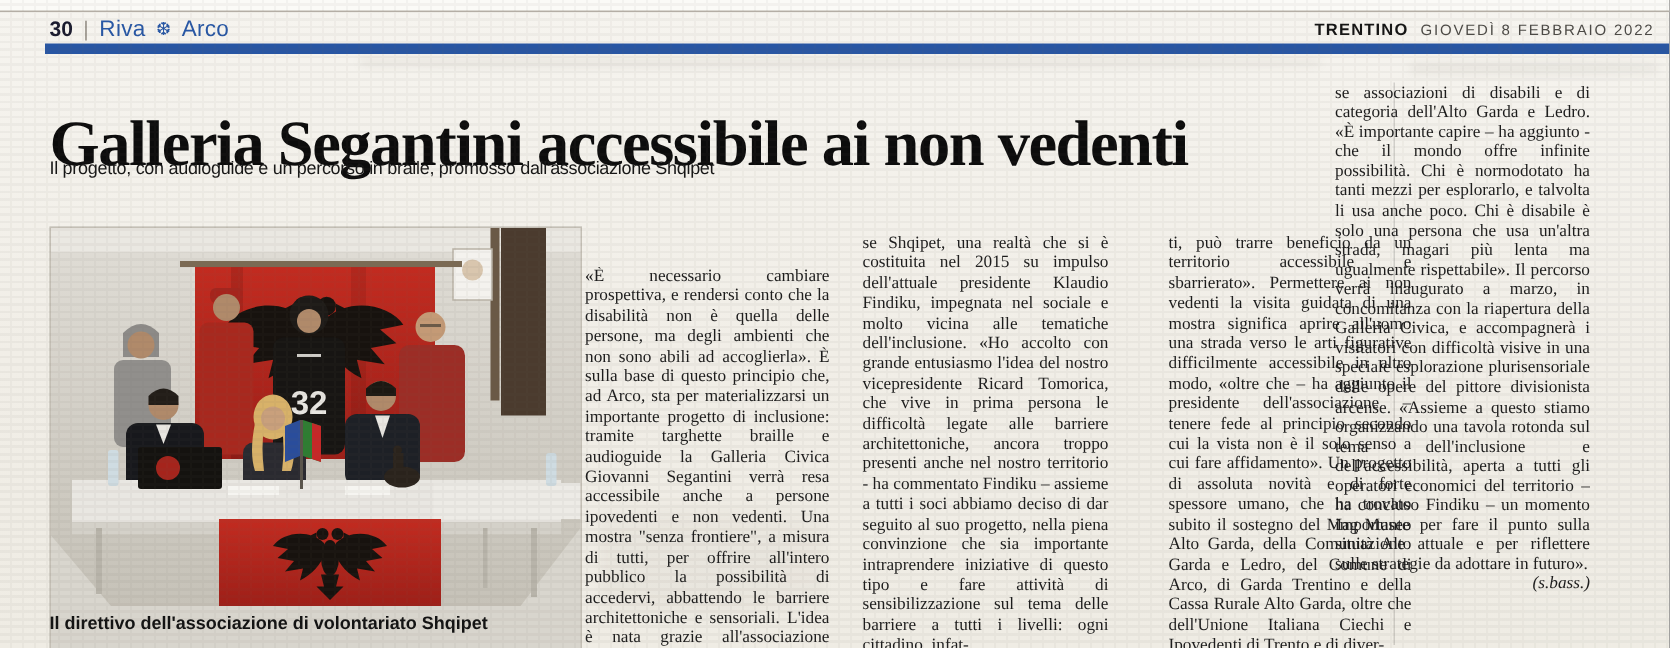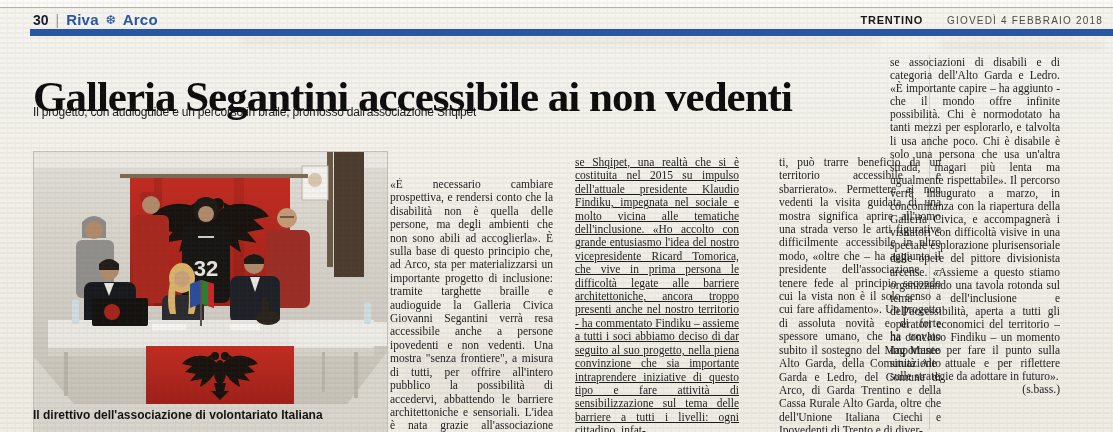--- a/index.html
+++ b/index.html
@@ -13,66 +13,66 @@
     background:repeating-linear-gradient(0deg,transparent 0 3px,#6b645c 3px 5px),
                repeating-linear-gradient(90deg,transparent 0 7px,#7a7268 7px 8px);
   }
   .ghost{position:absolute;filter:blur(3px);opacity:.10;pointer-events:none;
     background:radial-gradient(ellipse at 30% 50%,#8a8276 0 40%,transparent 70%),
                radial-gradient(ellipse at 70% 50%,#948b7e 0 35%,transparent 70%);}
   .topstrip{position:absolute;left:0;top:0;width:100%;height:7px;background:#fbfaf7;border-bottom:1px solid #b9b3aa;}
   .topbar-left{position:absolute;left:33px;top:11px;display:flex;align-items:baseline;gap:7px;}
   .pagenum{font-size:14px;font-weight:bold;color:#191a2e;}
   .pipe{color:#9b958c;font-size:14px;}
-  .section{font-size:15px;font-weight:bold;color:#2757a5;letter-spacing:.2px;}
+  .section{font-size:15px;font-weight:normal;color:#2757a5;letter-spacing:.2px;}
   .diamond{color:#2757a5;font-size:12px;position:relative;top:-1px;}
-  .topbar-right{position:absolute;right:10px;top:14px;display:flex;align-items:baseline;gap:24px;}
+  .topbar-right{position:absolute;right:10px;top:14px;display:flex;align-items:baseline;gap:8px;}
   .masthead{font-size:11px;font-weight:bold;color:#141414;letter-spacing:.8px;}
   .dateline{font-size:10px;color:#4c4a46;letter-spacing:1.2px;}
   .bluebar{position:absolute;left:30px;top:29px;right:0;height:7px;background:#2856a3;}
   .headline{position:absolute;left:33px;top:44px;width:895px;
     font-family:Liberation Serif, serif;font-weight:bold;font-size:43px;line-height:1.1;
     letter-spacing:-1px;color:#0c0c0c;white-space:nowrap;}
   .subtitle{position:absolute;left:33px;top:105px;width:895px;
     font-size:12px;color:#161616;letter-spacing:-.2px;}
   .photo{position:absolute;left:33px;top:151px;width:355px;height:312px;
     background:#d8d5cd;border:1px solid #c4bfb5;box-sizing:border-box;}
   .caption{position:absolute;left:33px;top:408px;width:370px;
     font-size:12px;font-weight:bold;color:#121212;}
   .kicker{position:absolute;left:390px;top:150px;width:163px;
     border-top:2px solid #2c2c2c;border-bottom:1px solid #2c2c2c;
     padding:3px 0 4px 2px;font-size:10px;font-weight:bold;color:#1e1e1e;letter-spacing:.6px;}
   .kicker .tri{font-size:9px;margin-right:4px;color:#111;}
   .col{position:absolute;overflow:hidden;text-align:justify;color:#1c1c1c;
     font-family:"Liberation Serif",serif;font-size:11.5px;line-height:13.4px;}
   .col-1{left:390px;top:178px;width:163px;height:254px;}
-  .col-2{left:575px;top:156px;width:164px;height:276px;text-decoration:underline;}
+  .col-2{left:575px;top:156px;width:164px;height:276px;}
   .col-3{left:779px;top:156px;width:162px;height:276px;}
   .col-4{left:890px;top:56px;width:170px;height:374px;line-height:13.1px;}
   .colrule{position:absolute;left:929px;top:55px;width:1px;height:375px;background:rgba(0,0,0,.14);}
-  .signature{float:right;}
+  .signature{float:right;font-style:italic;}
 </style>
 </head>
 <body>
 
 <div class="page">
 
   <div class="topstrip"></div>
 
   <div class="topbar-left">
     <span class="pagenum">30</span>
     <span class="pipe">|</span>
     <span class="section">Riva</span>
     <span class="diamond">❆</span>
     <span class="section">Arco</span>
   </div>
 
   <div class="topbar-right">
     <span class="masthead">TRENTINO</span>
-    <span class="dateline">GIOVEDÌ 4 FEBBRAIO 2018</span>
+    <span class="dateline">GIOVEDÌ 8 FEBBRAIO 2022</span>
   </div>
 
   <div class="bluebar"></div>
 
   <div class="ghost" style="left:240px;top:37px;width:640px;height:9px;"></div>
   <div class="ghost" style="left:940px;top:40px;width:165px;height:11px;"></div>
   <div class="ghost" style="left:400px;top:330px;width:150px;height:90px;opacity:.06;"></div>
 
   <h1 class="headline">Galleria Segantini accessibile ai non vedenti</h1>
   <div class="subtitle">Il progetto, con audioguide e un percorso in braile, promosso dall'associazione Shqipet</div>
@@ -183,21 +183,21 @@
         <ellipse cx="234" cy="166" rx="12" ry="7" fill="#2a231c"></ellipse>
         <rect x="228" y="150" width="7" height="14" fill="#2a231c"></rect>
         <circle cx="231" cy="148" r="3" fill="#2a231c"></circle>
       </g>
 
       <rect x="112" y="194" width="148" height="58" fill="url(#redflag)"></rect>
       <use href="#eagle" transform="translate(186,222) scale(1.0)"></use>
     </svg>
   </div>
 
-  <div class="caption">Il direttivo dell'associazione di volontariato Italiana</div>
+  <div class="caption">Il direttivo dell'associazione di volontariato Shqipet</div>
 
 
   <div class="col col-1">«È necessario cambiare prospettiva, e rendersi conto che la disabilità non è quella delle persone, ma degli ambienti che non sono abili ad accoglierla». È sulla base di questo principio che, ad Arco, sta per materializzarsi un importante progetto di inclusione: tramite targhette braille e audioguide la Galleria Civica Giovanni Segantini verrà resa accessibile anche a persone ipovedenti e non vedenti. Una mostra "senza frontiere", a misura di tutti, per offrire all'intero pubblico la possibilità di accedervi, abbattendo le barriere architettoniche e sensoriali. L'idea è nata grazie all'associazione arcen-</div>
   <div class="col col-2">se Shqipet, una realtà che si è costituita nel 2015 su impulso dell'attuale presidente Klaudio Findiku, impegnata nel sociale e molto vicina alle tematiche dell'inclusione. «Ho accolto con grande entusiasmo l'idea del nostro vicepresidente Ricard Tomorica, che vive in prima persona le difficoltà legate alle barriere architettoniche, ancora troppo presenti anche nel nostro territorio - ha commentato Findiku – assieme a tutti i soci abbiamo deciso di dar seguito al suo progetto, nella piena convinzione che sia importante intraprendere iniziative di questo tipo e fare attività di sensibilizzazione sul tema delle barriere a tutti i livelli: ogni cittadino, infat-</div>
   <div class="col col-3">ti, può trarre beneficio da un territorio accessibile e sbarrierato». Permettere ai non vedenti la visita guidata di una mostra significa aprire all'uomo una strada verso le arti figurative difficilmente accessibile in altro modo, «oltre che – ha aggiunto il presidente dell'associazione – tenere fede al principio secondo cui la vista non è il solo senso a cui fare affidamento». Un progetto di assoluta novità e di forte spessore umano, che ha trovato subito il sostegno del Mag Museo Alto Garda, della Comunità Alto Garda e Ledro, del Comune di Arco, di Garda Trentino e della Cassa Rurale Alto Garda, oltre che dell'Unione Italiana Ciechi e Ipovedenti di Trento e di diver-</div>
 
   <div class="colrule"></div>
 
   <div class="col col-4"><span>se associazioni di disabili e di categoria dell'Alto Garda e Ledro. «È importante capire – ha aggiunto - che il mondo offre infinite possibilità. Chi è normodotato ha tanti mezzi per esplorarlo, e talvolta li usa anche poco. Chi è disabile è solo una persona che usa un'altra strada, magari più lenta ma ugualmente rispettabile». Il percorso verrà inaugurato a marzo, in concomitanza con la riapertura della Galleria Civica, e accompagnerà i visitatori con difficoltà visive in una speciale esplorazione plurisensoriale delle opere del pittore divisionista arcense. «Assieme a questo stiamo organizzando una tavola rotonda sul tema dell'inclusione e dell'accessibilità, aperta a tutti gli operatori economici del territorio – ha concluso Findiku – un momento importante per fare il punto sulla situazione attuale e per riflettere sulle strategie da adottare in futuro».</span> <span class="signature">(s.bass.)</span></div>
 

